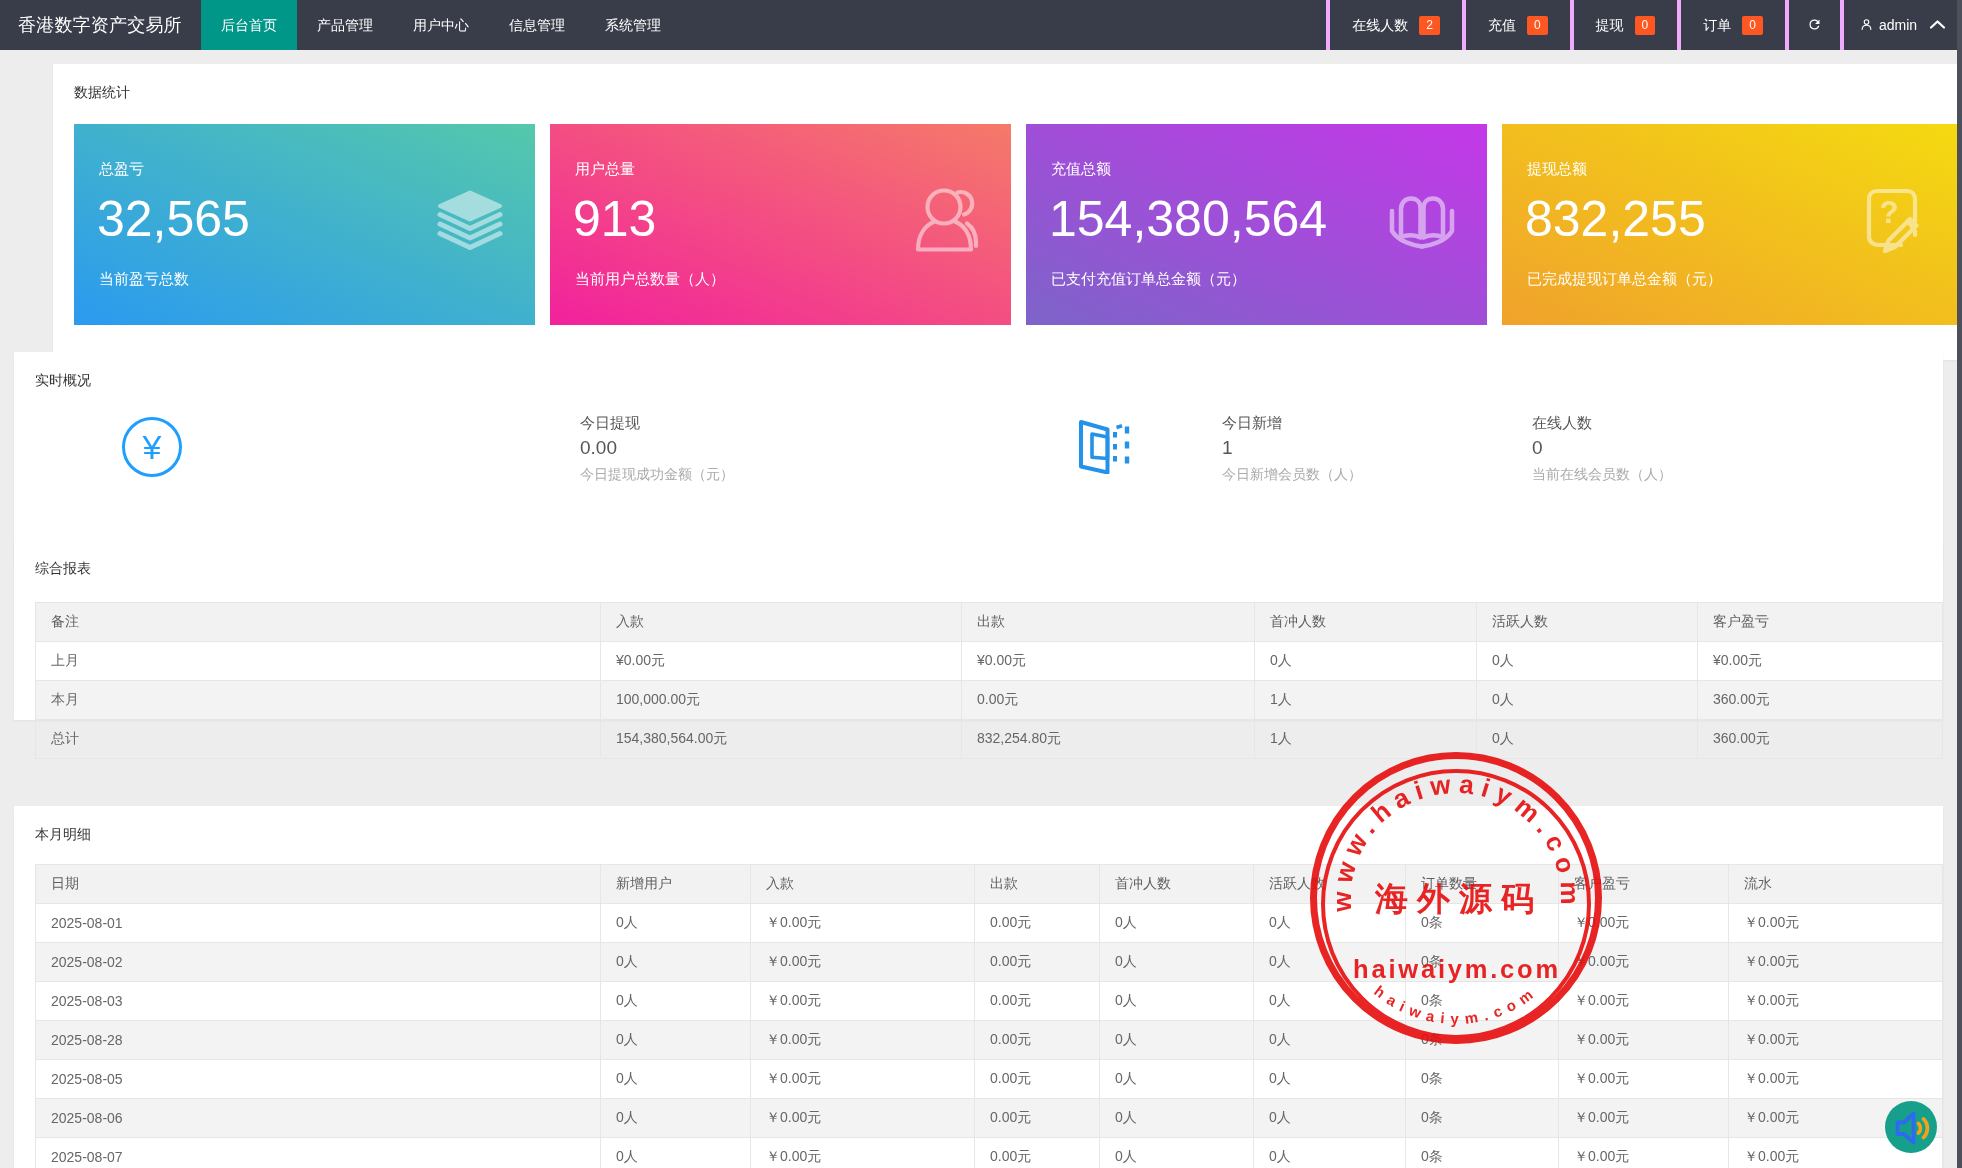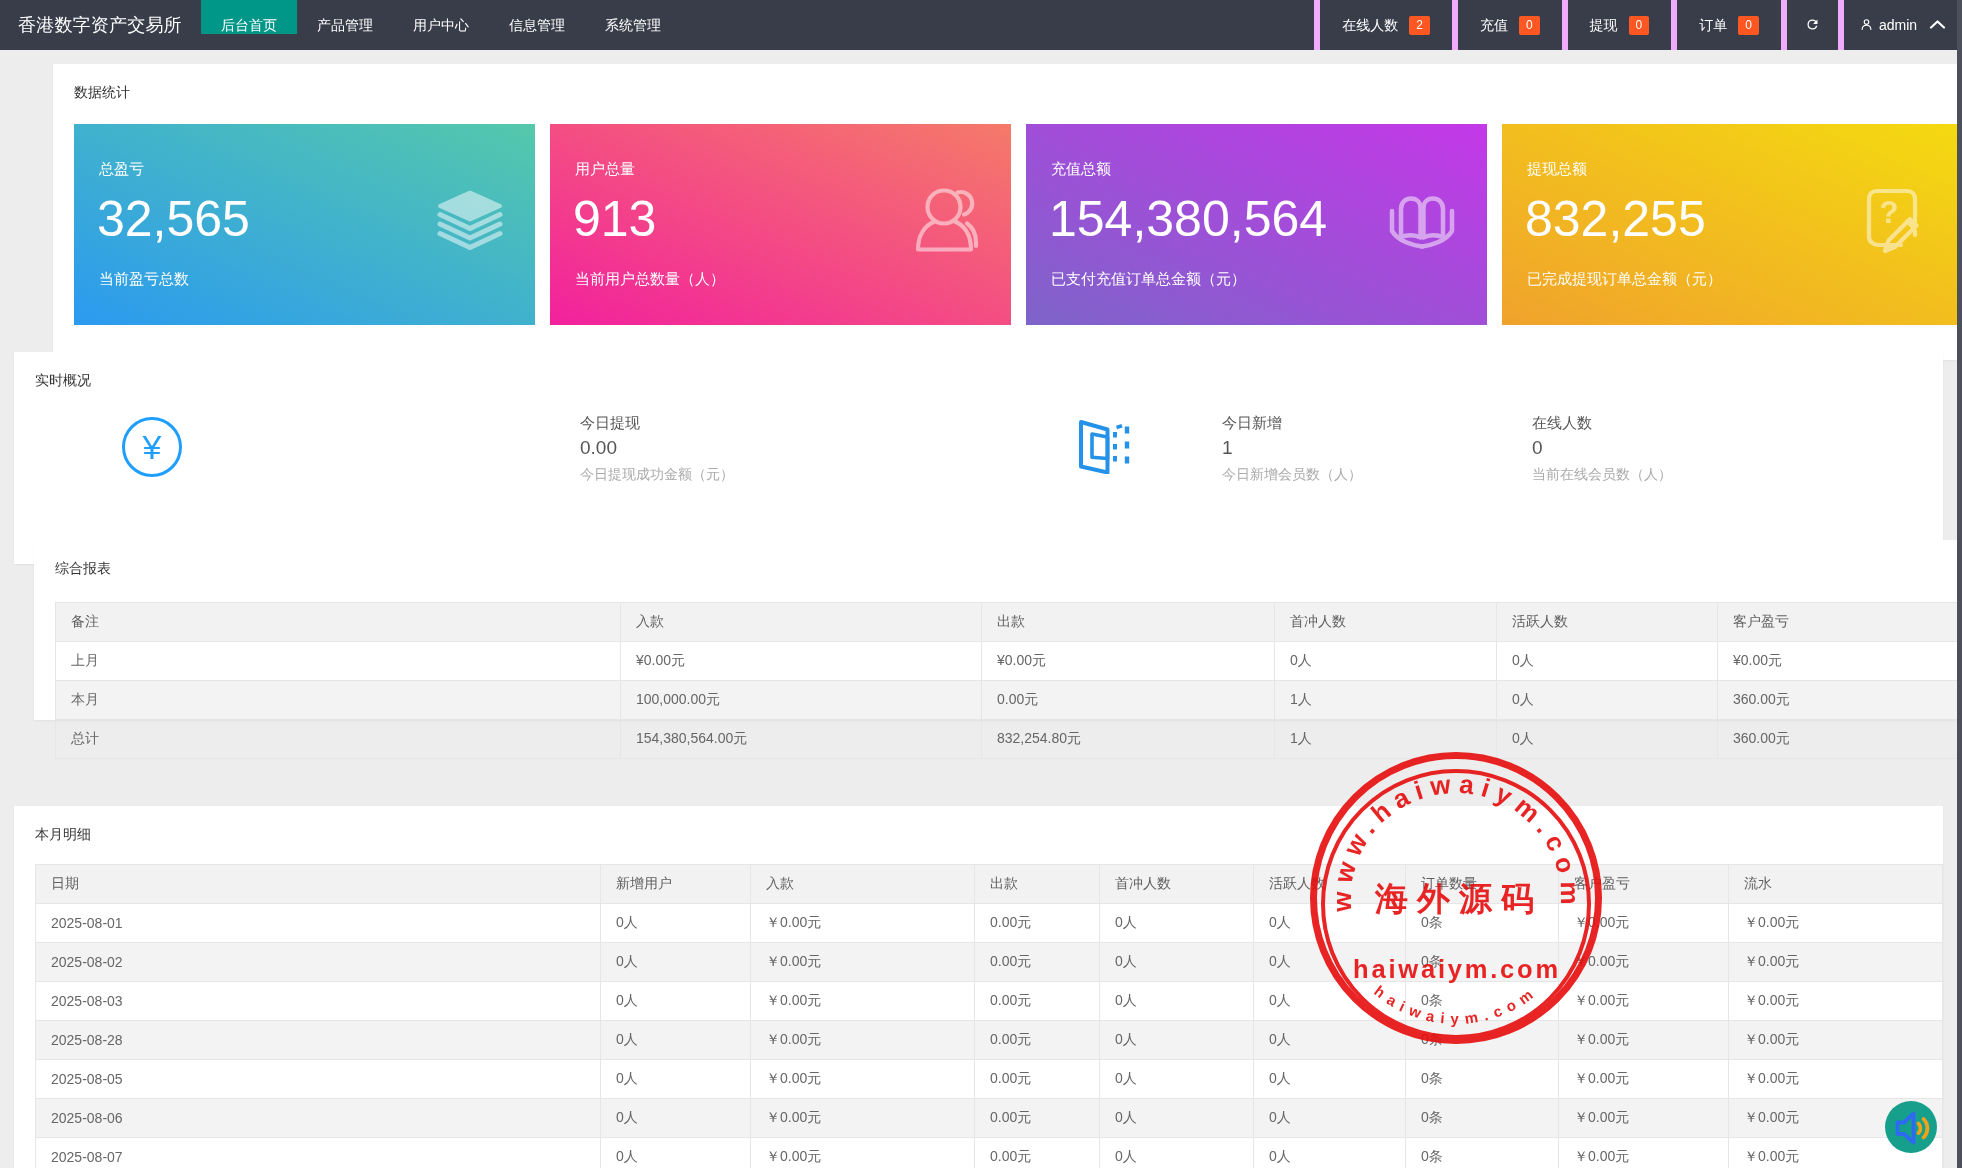--- a/index.html
+++ b/index.html
@@ -3,24 +3,24 @@
 <meta charset="utf-8">
 <title>香港数字资产交易所</title>
 <style>
 *{margin:0;padding:0;box-sizing:content-box;}
 html,body{width:1962px;height:1168px;overflow:hidden;}
 body{position:relative;background:#ededed;font-family:"Liberation Sans",sans-serif;}
 
 .nav{position:absolute;left:0;top:0;width:1962px;height:50px;background:#393D49;z-index:50;}
 .brand{position:absolute;left:18px;top:0;height:50px;line-height:50px;color:#fff;font-size:18px;letter-spacing:0.2px;}
 .menu{position:absolute;left:201px;top:0;height:50px;}
-.menu a{float:left;display:block;height:34px;line-height:50px;padding:0 20px;color:#fff;font-size:14px;text-decoration:none;}
+.menu a{float:left;display:block;height:50px;line-height:50px;padding:0 20px;color:#fff;font-size:14px;text-decoration:none;}
 .menu a.active{background:#009688;}
 .rmenu{position:absolute;right:0;top:0;height:50px;}
-.rmenu .it{float:left;height:50px;line-height:50px;color:#fff;font-size:14px;padding:0 22px;border-left:6px solid #f0abfc;}
+.rmenu .it{float:left;height:50px;line-height:50px;color:#fff;font-size:14px;padding:0 22px;border-left:4px solid #f0abfc;}
 .badge{display:inline-block;background:#FF5722;color:#fff;font-size:12px;height:19px;line-height:19px;padding:0 7px;border-radius:2px;margin-left:11px;vertical-align:1px;}
 
 .panel{position:absolute;left:14px;width:1929px;background:#fff;box-shadow:0 1px 2px 0 rgba(0,0,0,.05);}
 .ptitle{padding:20px 0 0 21px;font-size:14px;color:#333;}
 
 .cards{position:absolute;left:21px;top:60px;}
 .scard{position:absolute;top:0;width:461px;height:201px;color:#fff;}
 .scard .t{position:absolute;left:25px;top:36px;font-size:15px;}
 .scard .n{position:absolute;left:23px;top:66px;font-size:50px;letter-spacing:0;}
 .scard .s{position:absolute;left:25px;top:146px;font-size:15px;text-align:right;}
@@ -169,21 +169,21 @@
       <div class="l2">1</div>
       <div class="l3">今日新增会员数（人）</div>
     </div>
   <div class="rt-col" style="left:1518px;">
       <div class="l1">在线人数</div>
       <div class="l2">0</div>
       <div class="l3">当前在线会员数（人）</div>
     </div>
 </div>
 
-<div class="panel" style="top:540px;height:180px;margin-left:20px;">
+<div class="panel" style="top:540px;height:180px;">
   <div class="ptitle">综合报表</div>
   <table style="top:62px;width:1907px;">
     <colgroup>
         <col style="width:565px">
         <col style="width:361px">
         <col style="width:293px">
         <col style="width:222px">
         <col style="width:221px">
         <col style="width:245px">
       </colgroup>

